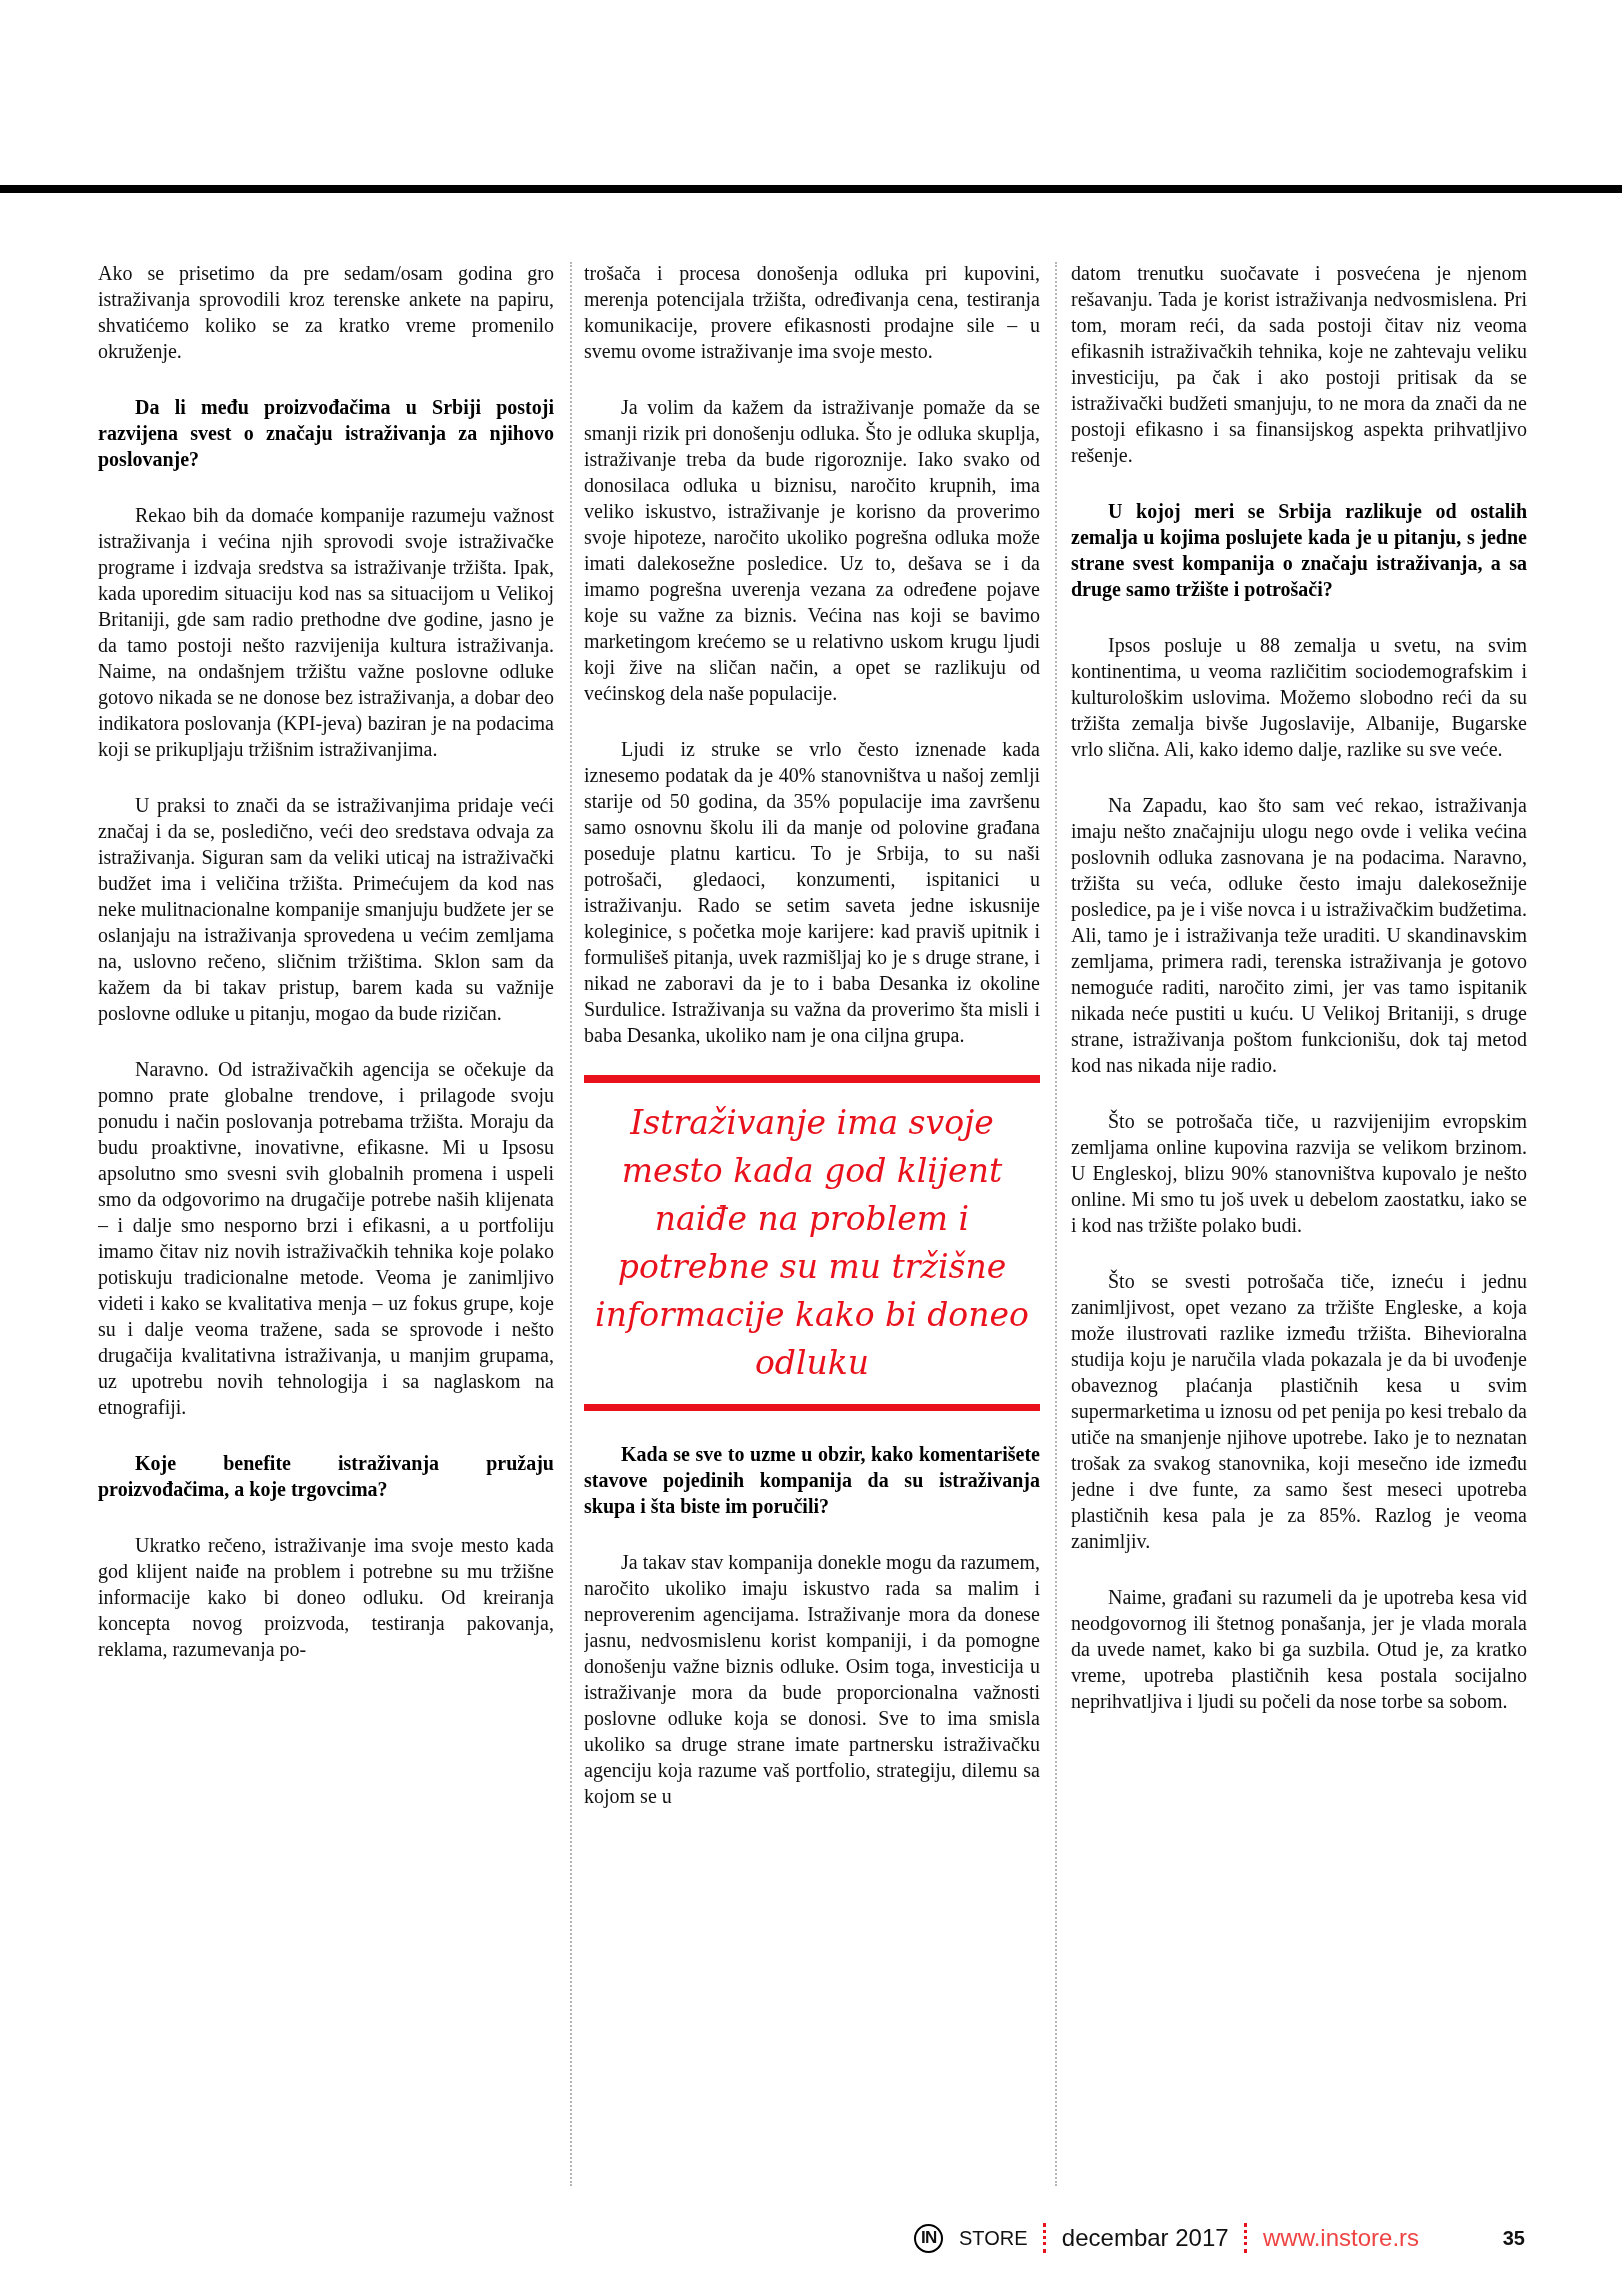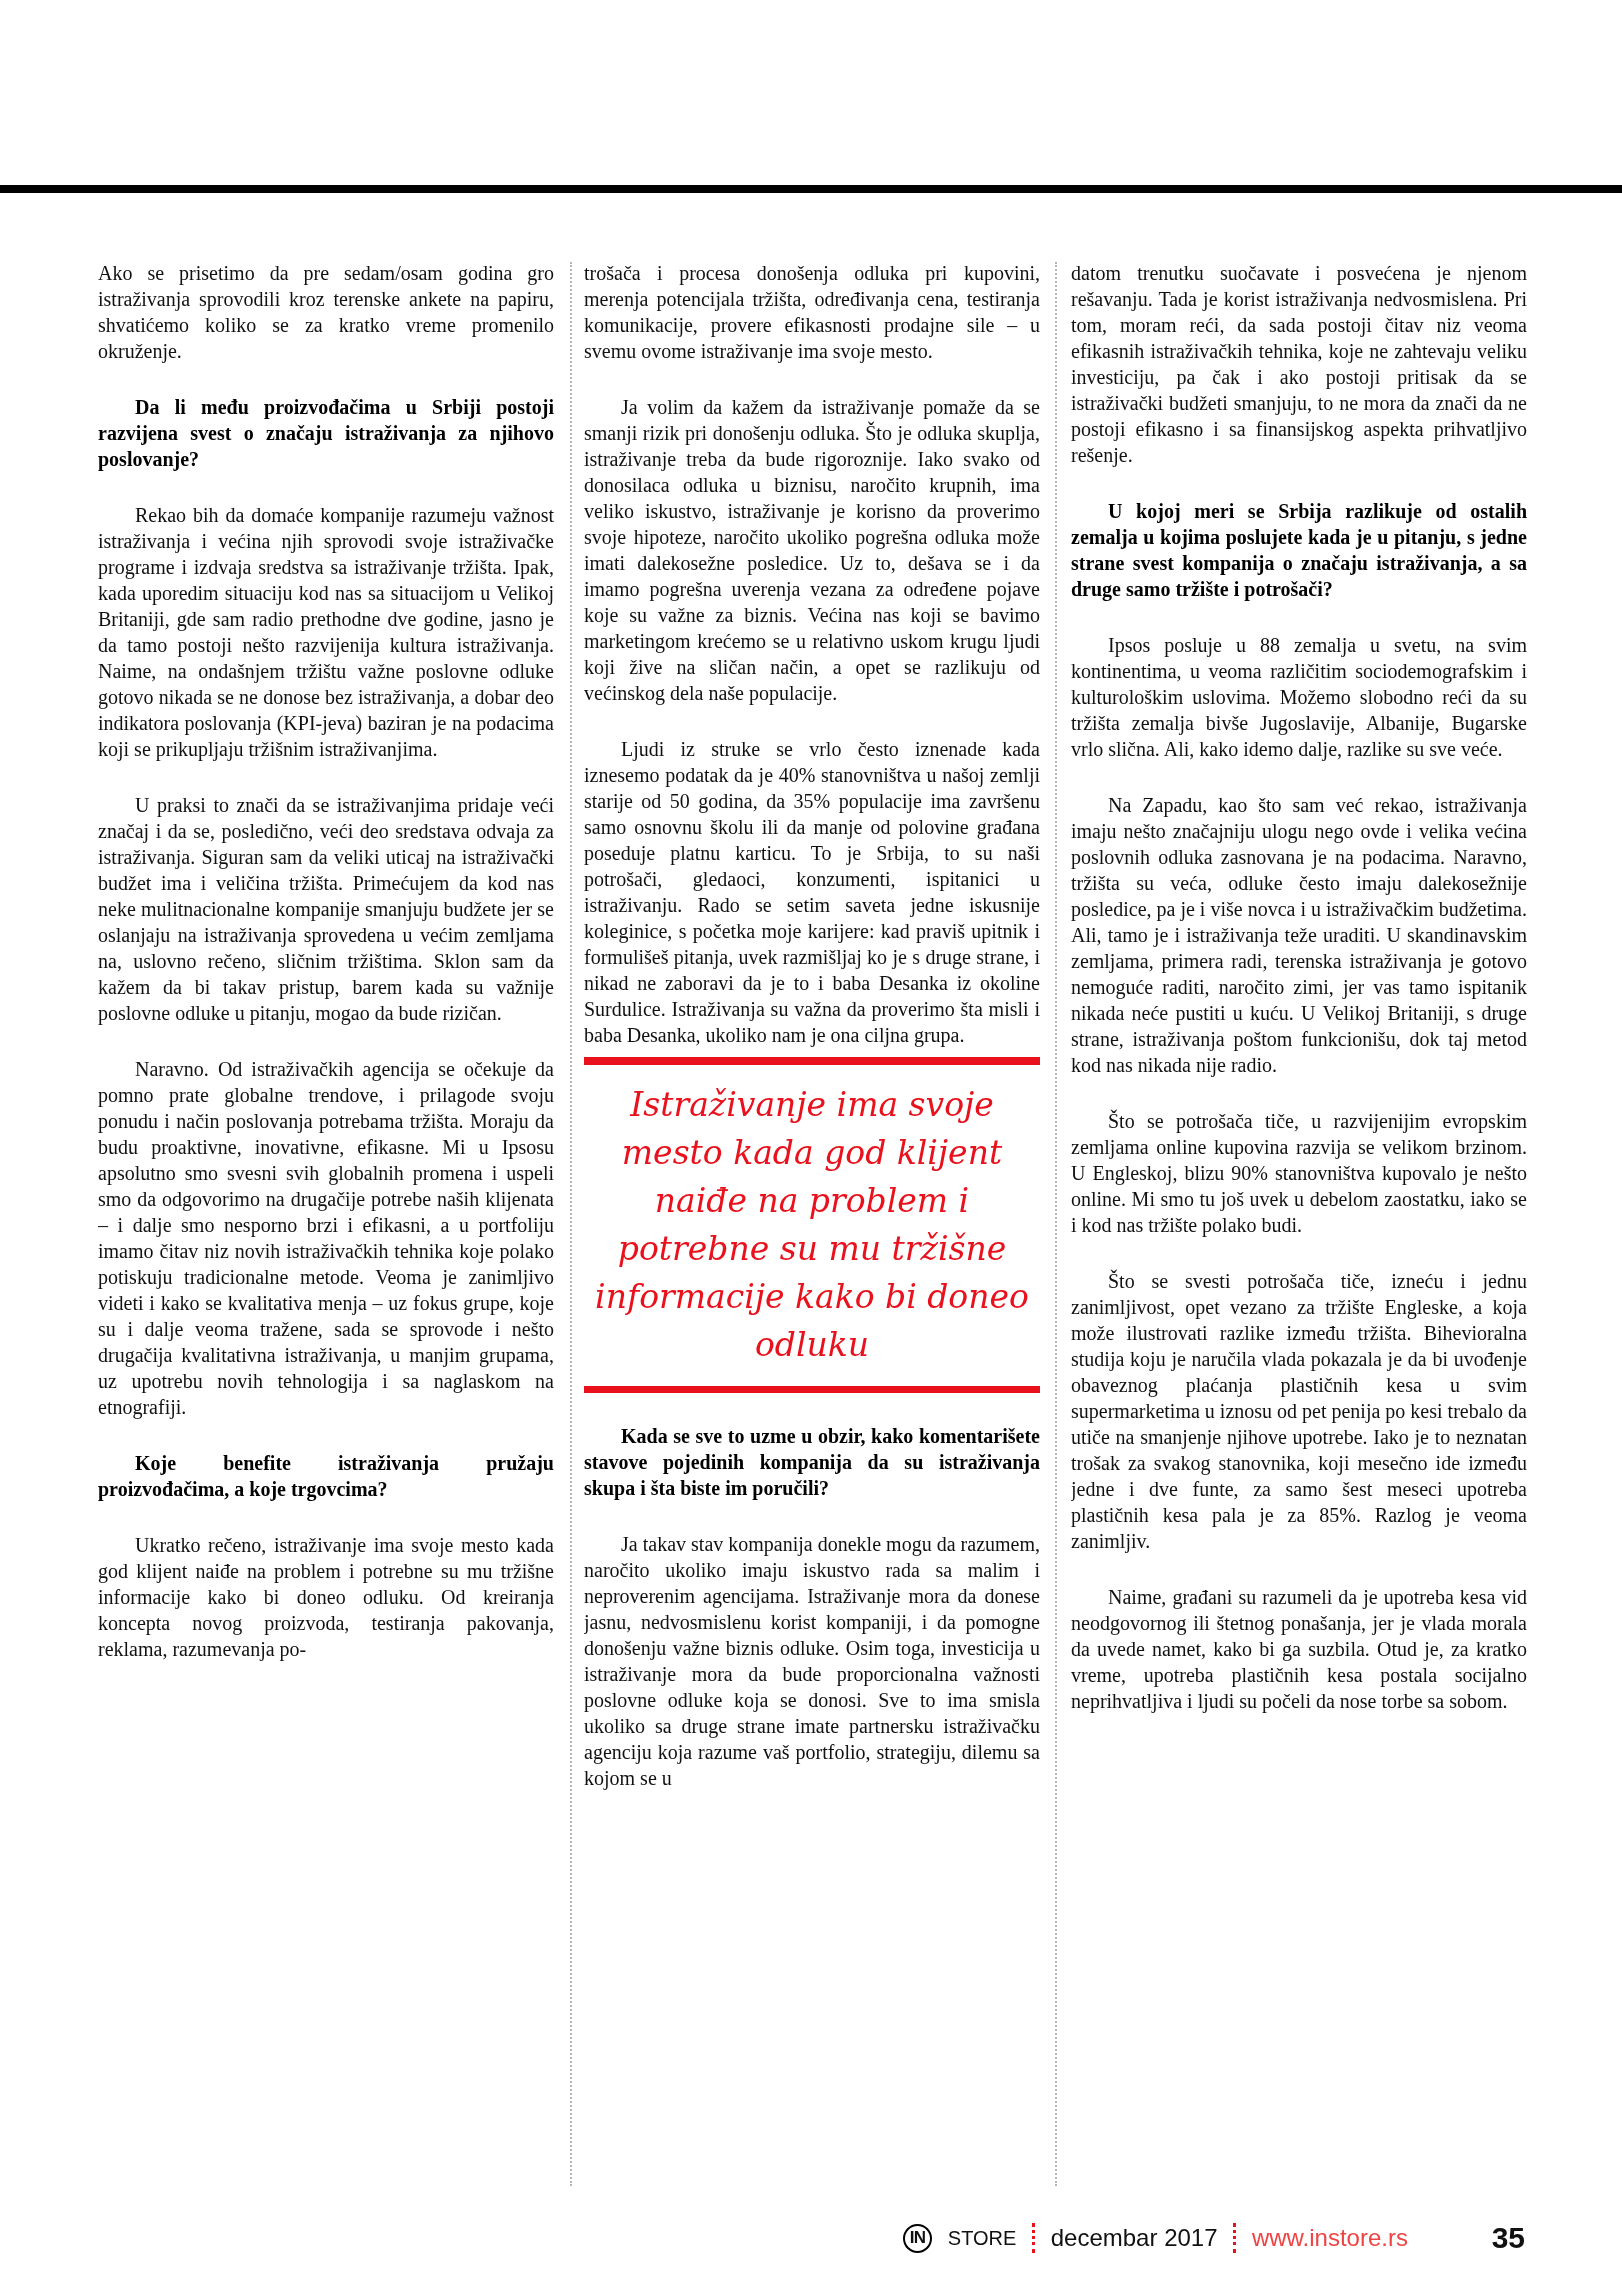--- a/index.html
+++ b/index.html
@@ -36,21 +36,21 @@
   p.lead,p.para,p.question{
     margin:30px 0 0;
     font-size:20px;line-height:26px;
     text-align:justify;
     hyphens:auto;-webkit-hyphens:auto;
   }
   p.first{margin-top:0;}
   p.para{text-indent:37px;}
   p.question{text-indent:37px;font-weight:bold;color:#000;}
   p.lead{text-indent:0;}
-  .pullquote{margin:9px 0 0;}
+  .pullquote{margin:27px 0 0;}
   .quote-rule{height:7.9px;background:var(--accent);}
   .quote-text{
     padding:15.7px 5.2px 17px;
     font-size:33px;line-height:48px;
     font-style:italic;
     font-family:"DejaVu Serif", serif;
     color:var(--accent);
     text-align:center;
   }
   .footer{
@@ -61,21 +61,21 @@
   }
   .logo-circle{
     width:25px;height:25px;border:2.6px solid #000;border-radius:50%;
     display:flex;align-items:center;justify-content:center;
     font-weight:bold;font-size:17px;letter-spacing:-0.7px;
   }
   .brand{font-weight:normal;font-size:20px;letter-spacing:0px;}
   .dot-sep{height:30px;width:0;border-left:3.3px dotted var(--accent);}
   .issue-date{font-weight:normal;font-size:24px;}
   .site{font-size:24px;color:#ef4444;}
-  .page-number{font-weight:bold;font-size:30px;margin-left:68px;}
+  .page-number{font-weight:bold;font-size:20px;margin-left:68px;}
 </style>
 </head>
 <body>
 
 <div class="top-rule"></div>
 
 <div class="col col-1">
     <p class="lead first">Ako se prisetimo da pre sedam/osam godina gro istraživanja sprovodili kroz terenske ankete na papiru, shvatićemo koliko se za kratko vreme promenilo okruženje.</p>
     <p class="question">Da li među proizvođačima u Srbiji postoji razvijena svest o značaju istraživanja za njihovo poslovanje?</p>
     <p class="para">Rekao bih da domaće kompanije razumeju važnost istraživanja i većina njih sprovodi svoje istraživačke programe i izdvaja sredstva sa istraživanje tržišta. Ipak, kada uporedim situaciju kod nas sa situacijom u Velikoj Britaniji, gde sam radio prethodne dve godine, jasno je da tamo postoji nešto razvijenija kultura istraživanja. Naime, na ondašnjem tržištu važne poslovne odluke gotovo nikada se ne donose bez istraživanja, a dobar deo indikatora poslovanja (KPI-jeva) baziran je na podacima koji se prikupljaju tržišnim istraživanjima.</p>

